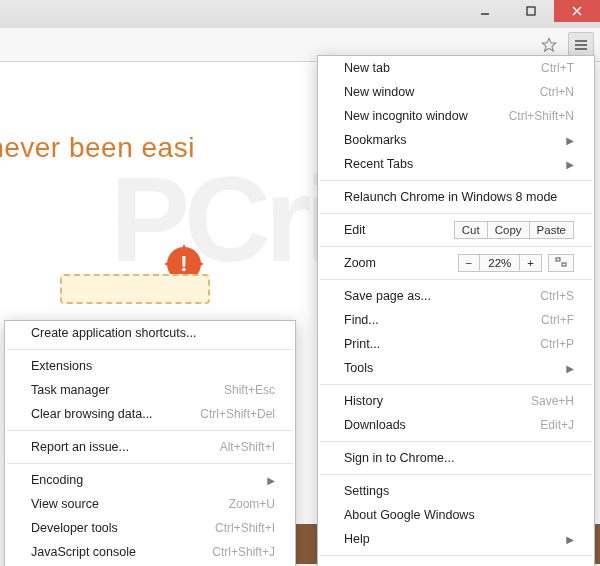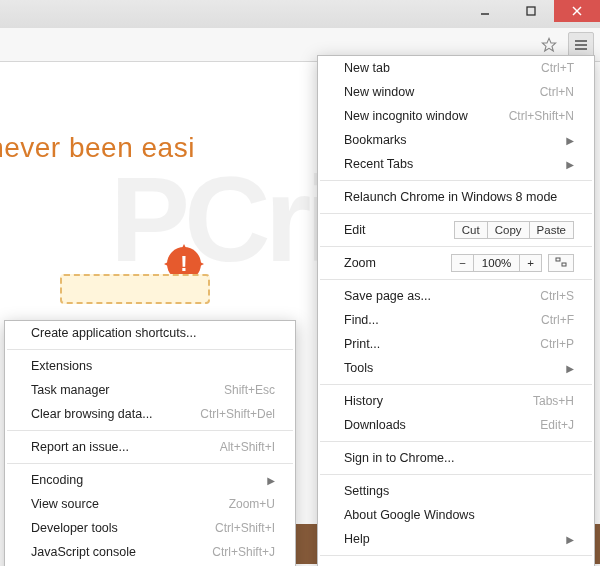--- a/index.html
+++ b/index.html
@@ -135,21 +135,21 @@
       <button>Copy</button>
       <button>Paste</button>
     </span>
   </div>
   <div class="sep"></div>
   <div class="row">
     <span>Zoom</span>
     <span style="display:flex;align-items:center">
       <span class="zoomgrp">
         <button>−</button>
-        <span class="zoomval">100%</span>
+        <span class="zoomval">22%</span>
         <button>+</button>
       </span>
       <button class="fsbtn"><svg width="12" height="10">
             <rect x="1" y="1" width="4" height="3" fill="none" stroke="#555"></rect>
             <rect x="7" y="6" width="4" height="3" fill="none" stroke="#555"></rect>
           </svg></button>
     </span>
   </div>
   <div class="sep"></div>
   <div class="row hover">
@@ -164,21 +164,21 @@
       <span>Print...</span>
       <span class="shortcut">Ctrl+P</span>
     </div>
   <div class="row hover">
       <span>Tools</span>
       <span class="arrow">▶</span>
     </div>
   <div class="sep"></div>
   <div class="row hover">
       <span>History</span>
-      <span class="shortcut">Tabs+H</span>
+      <span class="shortcut">Save+H</span>
     </div>
   <div class="row hover">
       <span>Downloads</span>
       <span class="shortcut">Edit+J</span>
     </div>
   <div class="sep"></div>
   <div class="row hover">
       <span>Sign in to Chrome...</span>
     </div>
   <div class="sep"></div>

